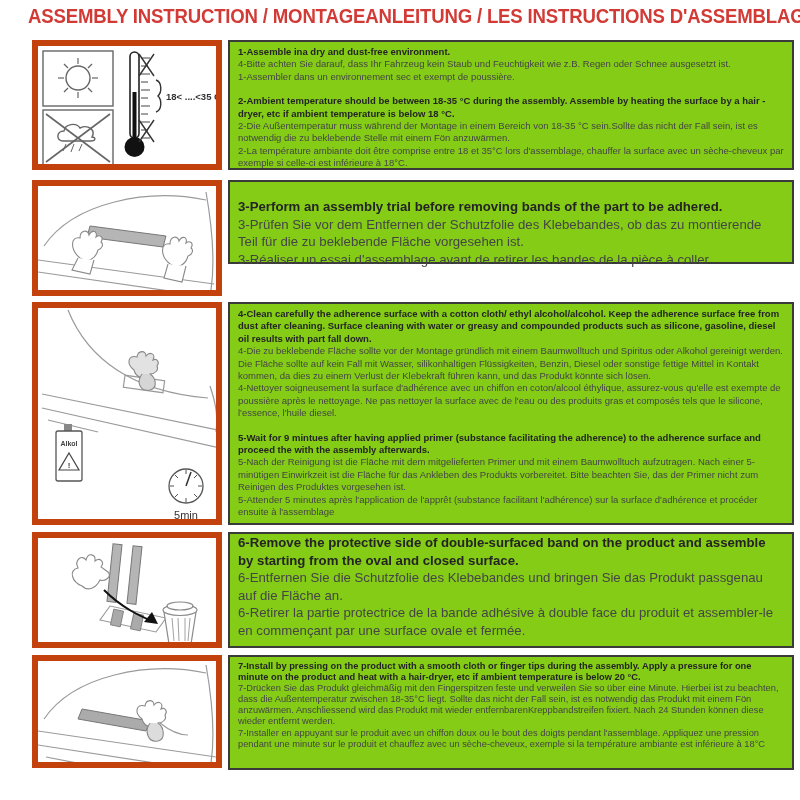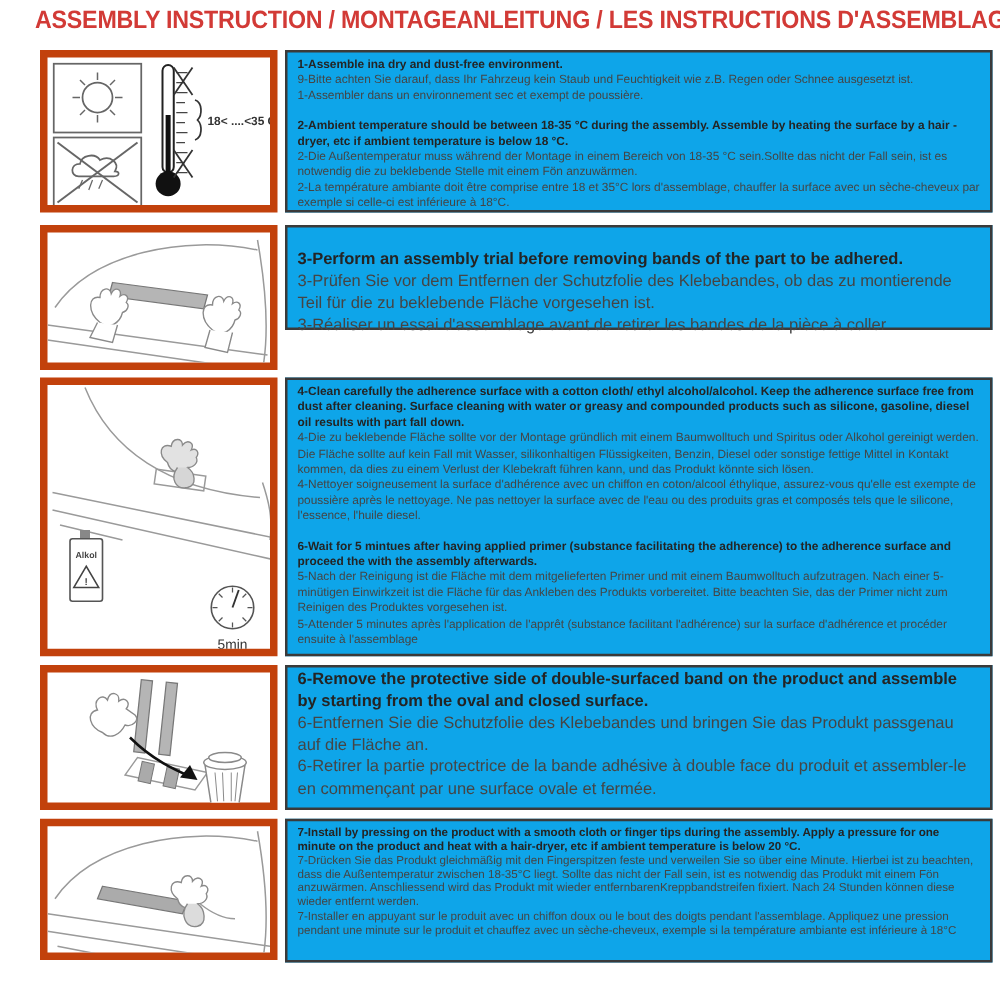--- a/index.html
+++ b/index.html
@@ -4,21 +4,21 @@
 <style>
   html,body{margin:0;padding:0;background:#ffffff;}
   .page{position:relative;width:800px;height:800px;background:#fff;overflow:hidden;
         font-family:"Liberation Sans",sans-serif;}
   .title{position:absolute;top:5px;left:0;width:800px;text-align:center;
          color:#d23a36;font-weight:bold;font-size:20px;letter-spacing:-0.2px;
          transform:scaleX(0.93);transform-origin:center;white-space:nowrap;}
   .iconbox{position:absolute;left:32px;width:190px;border:6px solid #c2410c;
            background:#fff;box-sizing:border-box;overflow:hidden;}
   .textbox{position:absolute;left:228px;width:566px;border:2px solid #3a3a3a;
-           background:#0ea5e9;box-sizing:border-box;padding:4px 8px;color:#454545;}
+           background:#84cc16;box-sizing:border-box;padding:4px 8px;color:#454545;}
   .sm{font-size:9.5px;line-height:12.4px;}
   .sm7{font-size:9.3px;line-height:11.1px;}
   .lg{font-size:13.2px;line-height:17.5px;}
   .en{font-weight:bold;color:#242424;}
   .sec{margin-bottom:12px;}
   .sec:last-child{margin-bottom:0;}
   .pt-b{padding-top:16px;}
   .pt-d{padding-top:0;}
   .logo{position:absolute;right:6px;top:750px;background:#fff;padding:2px 18px 2px 8px;
         font-weight:bold;font-size:41px;letter-spacing:-3px;line-height:44px;white-space:nowrap;}
@@ -86,21 +86,21 @@
             <line x1="116" y1="74" x2="101" y2="96"></line>
         </g>
         <path d="M118,34 C124,36 124,46 120,50 C124,54 124,64 118,66" fill="none" stroke="#333" stroke-width="1.4"></path>
         <text x="128" y="54" font-size="9.5" font-weight="bold" fill="#333">18&lt; ....&lt;35 C</text>
       </g>
     </svg>
   </div>
   <div class="textbox sm" style="top:40px;height:130px;">
     <div class="sec">
       <div class="en">1-Assemble ina dry and dust-free environment.</div>
-      <div>9-Bitte achten Sie darauf, dass Ihr Fahrzeug kein Staub und Feuchtigkeit wie z.B. Regen oder Schnee ausgesetzt ist.</div>
+      <div>4-Bitte achten Sie darauf, dass Ihr Fahrzeug kein Staub und Feuchtigkeit wie z.B. Regen oder Schnee ausgesetzt ist.</div>
       <div>1-Assembler dans un environnement sec et exempt de poussière.</div>
     </div>
     <div class="sec">
       <div class="en">2-Ambient temperature should be between 18-35 °C  during the assembly. Assemble by heating the surface by a hair -dryer, etc if ambient temperature is below 18 °C.</div>
       <div>2-Die Außentemperatur muss während der Montage in einem Bereich von 18-35 °C  sein.Sollte das nicht der Fall sein, ist es notwendig die zu beklebende Stelle mit einem Fön anzuwärmen.</div>
       <div>2-La température ambiante doit être comprise entre 18 et 35°C lors d'assemblage, chauffer la surface avec un sèche-cheveux par exemple si celle-ci est inférieure à 18°C.</div>
     </div>
   </div>
 
   <div class="iconbox" style="top:180px;height:116px;">
@@ -168,21 +168,21 @@
       </g>
     </svg>
   </div>
   <div class="textbox sm" style="top:302px;height:223px;">
     <div class="sec">
       <div class="en">4-Clean carefully the adherence surface with a cotton cloth/ ethyl alcohol/alcohol. Keep the adherence surface free from dust after cleaning. Surface cleaning with water or greasy and compounded products such as silicone, gasoline, diesel oil results with part fall down.</div>
       <div>4-Die zu beklebende Fläche sollte vor der Montage gründlich mit einem Baumwolltuch und Spiritus oder Alkohol gereinigt werden. Die Fläche sollte auf kein Fall mit Wasser, silikonhaltigen Flüssigkeiten, Benzin, Diesel oder sonstige fettige Mittel in Kontakt kommen, da dies zu einem Verlust der Klebekraft führen kann, und das Produkt könnte sich lösen.</div>
       <div>4-Nettoyer soigneusement la surface d'adhérence avec un chiffon en coton/alcool éthylique, assurez-vous qu'elle est exempte de poussière après le nettoyage. Ne pas nettoyer la surface avec de l'eau ou des produits gras et composés tels que le silicone, l'essence, l'huile diesel.</div>
     </div>
     <div class="sec">
-      <div class="en">6-Wait for 5 mintues after having applied primer (substance facilitating the adherence) to the adherence surface and proceed the with the assembly afterwards.</div>
+      <div class="en">5-Wait for 9 mintues after having applied primer (substance facilitating the adherence) to the adherence surface and proceed the with the assembly afterwards.</div>
       <div>5-Nach der Reinigung ist die Fläche mit dem mitgelieferten Primer und mit einem Baumwolltuch aufzutragen. Nach einer 5-minütigen Einwirkzeit ist die Fläche für das Ankleben des Produkts vorbereitet. Bitte beachten Sie, das der Primer nicht zum Reinigen des Produktes vorgesehen ist.</div>
       <div>5-Attender 5 minutes après l'application de l'apprêt (substance facilitant l'adhérence) sur la surface d'adhérence et procéder ensuite à l'assemblage</div>
     </div>
   </div>
 
   <div class="iconbox" style="top:532px;height:116px;">
     <svg width="186" height="112" viewBox="0 0 186 112">
       <polygon points="62,82 118,94 128,80 72,68" fill="#fff" stroke="#9a9a9a" stroke-width="1.1"></polygon>
       <rect x="74" y="72" width="10" height="16" transform="rotate(12 79 80)" fill="#aaa" stroke="#777" stroke-width="0.8"></rect>
       <rect x="94" y="76" width="10" height="16" transform="rotate(12 99 84)" fill="#aaa" stroke="#777" stroke-width="0.8"></rect>

